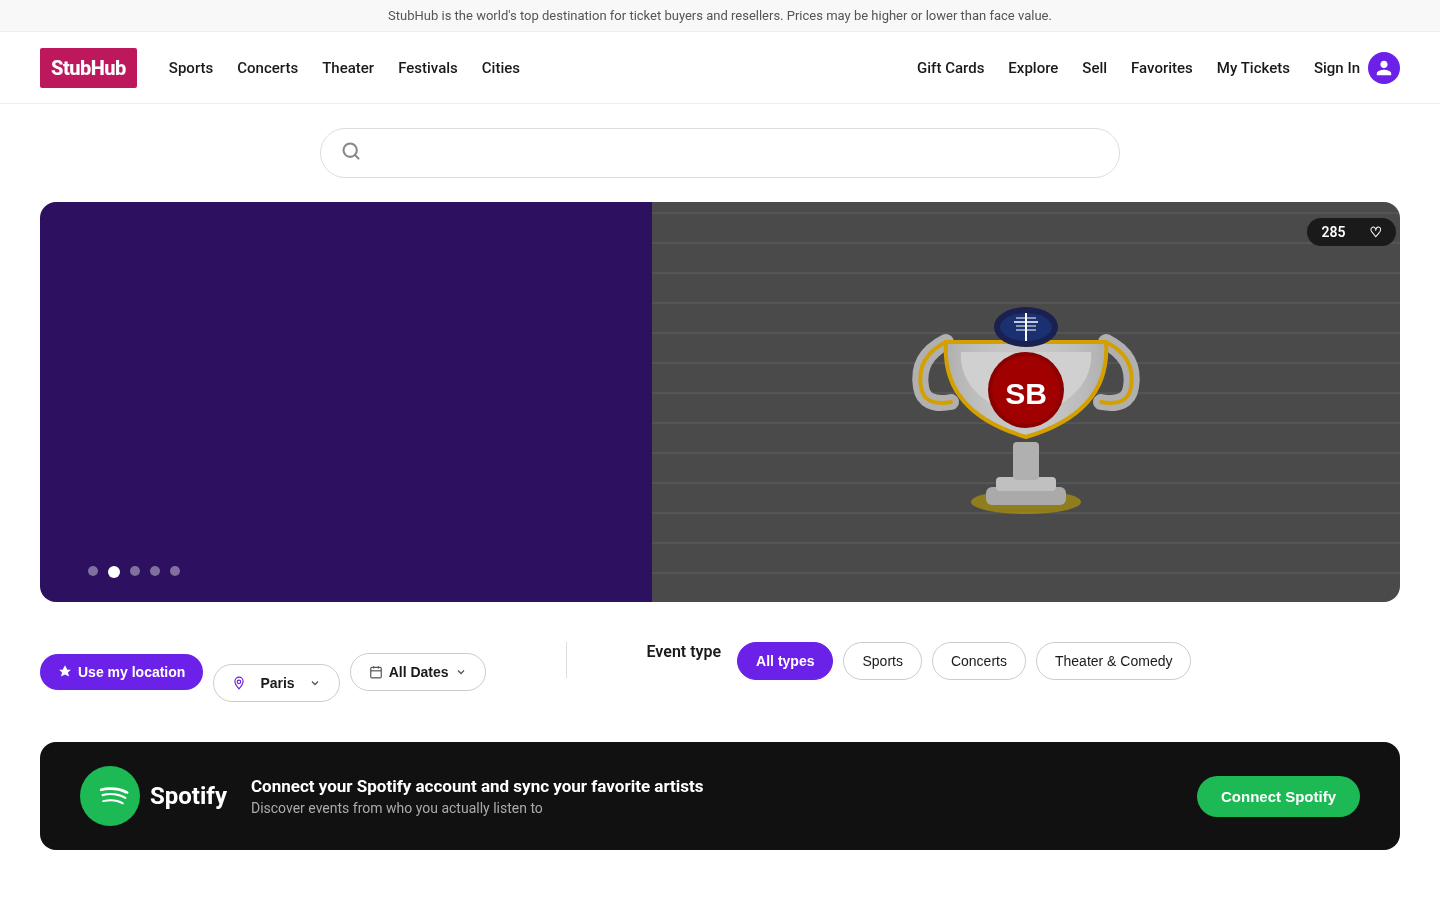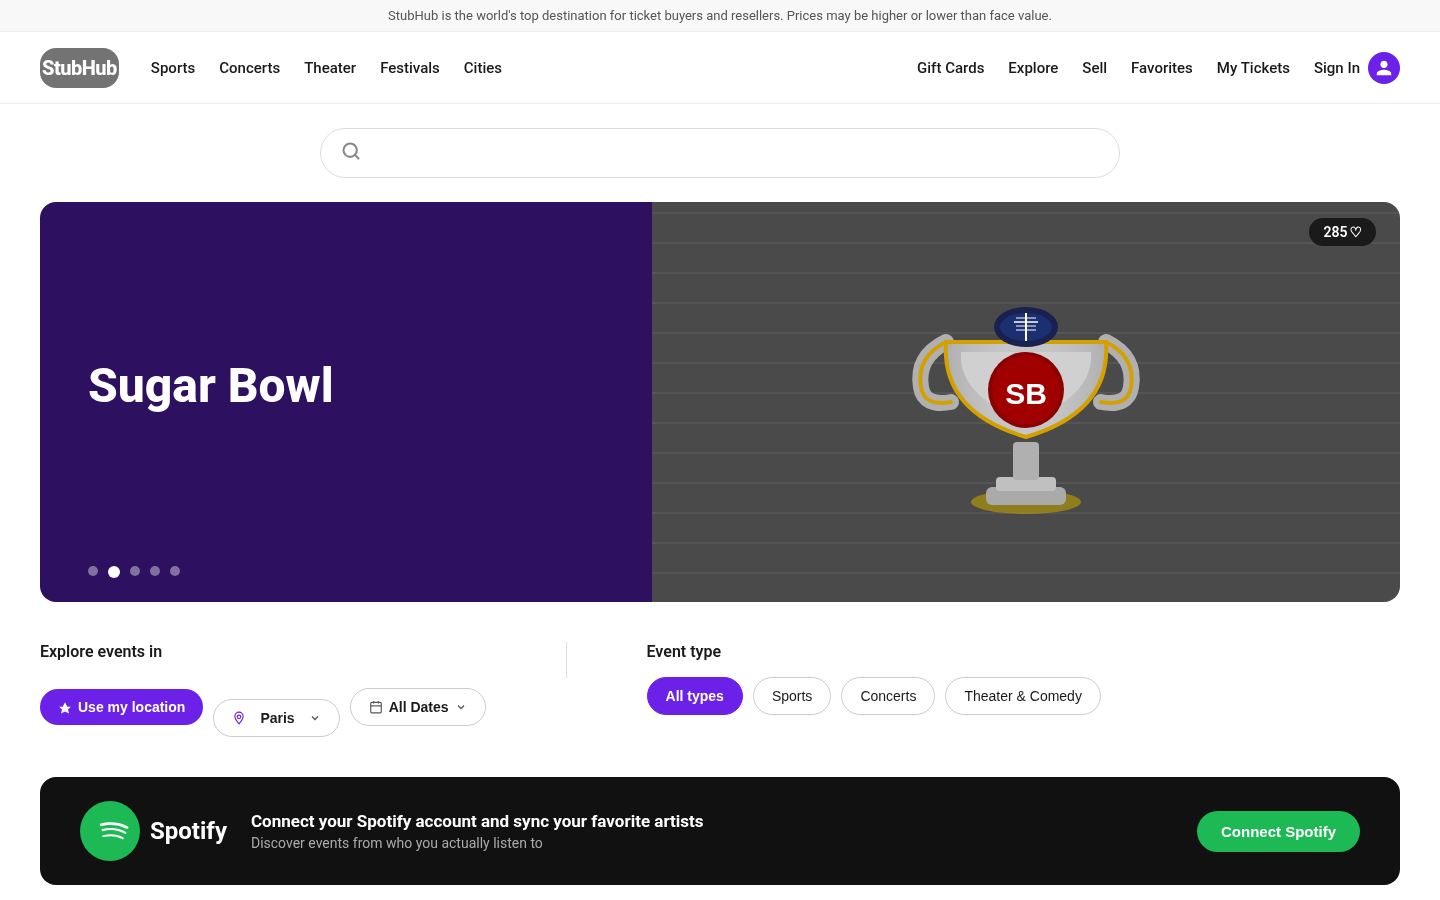--- a/index.html
+++ b/index.html
@@ -18,26 +18,26 @@
     
     .header {
       display: flex;
       align-items: center;
       padding: 0 40px;
       height: 72px;
       border-bottom: 1px solid #eee;
       gap: 32px;
     }
     .logo {
-      background: #737373;
+      background: #be185d;
       color: #fff;
       font-weight: 800;
       font-size: 20px;
-      padding: 8px 2px;
-      border-radius: 16px;
+      padding: 8px 11px;
+      border-radius: 2px;
       text-decoration: none;
       flex-shrink: 0;
       letter-spacing: -0.5px;
     }
     .nav-left {
       display: flex;
       gap: 24px;
       flex: 1;
     }
     .nav-item {
@@ -158,30 +158,30 @@
       display: flex;
       align-items: center;
       justify-content: center;
       position: relative;
     }
 
     
     .fav-badge {
       position: absolute;
       top: 16px;
-      right: 24px;
+      right: 4px;
       background: #1a1a1a;
       color: #fff;
       border-radius: 20px;
       padding: 6px 14px;
       font-size: 14px;
       font-weight: 600;
       display: flex;
       align-items: flex-start;
-      gap: 2px;
+      gap: 24px;
     }
     .heart-icon { color: #fff; }
 
     
     .carousel-dots {
       position: absolute;
       bottom: 24px;
       left: 48px;
       display: flex;
       gap: 10px;
@@ -223,21 +223,21 @@
     .location-btn {
       background: #6b21e8;
       color: #fff;
       border: none;
       border-radius: 24px;
       padding: 10px 18px;
       font-size: 14px;
       font-weight: 600;
       cursor: pointer;
       display: flex;
-      align-items: flex-end;
+      align-items: flex-start;
       gap: 6px;
     }
     .city-btn {
       background: #fff;
       color: #1a1a1a;
       border: 1.5px solid #ccc;
       border-radius: 24px;
       padding: 10px 18px;
       font-size: 14px;
       font-weight: 600;
@@ -260,21 +260,21 @@
       align-items: center;
       gap: 6px;
     }
     .separator {
       width: 1px;
       height: 36px;
       background: #ddd;
     }
     .event-type-section {
       display: flex;
-      flex-direction: column;
+      flex-direction: row;
       gap: 16px;
     }
     .event-type-label {
       font-size: 16px;
       font-weight: 600;
       color: #1a1a1a;
     }
     .event-type-filters {
       display: flex;
       gap: 10px;
@@ -380,21 +380,20 @@
       <svg width="20" height="20" viewBox="0 0 24 24" fill="none" stroke="#888" stroke-width="2.5" stroke-linecap="round" stroke-linejoin="round">
         <circle cx="11" cy="11" r="8"></circle>
           <line x1="21" y1="21" x2="16.65" y2="16.65"></line>
       </svg>
     </div>
   </div>
 </div>
 
 <div class="hero">
   <div class="hero-left">
-    <h1 class="hero-title">Sugar Bowl</h1>
   </div>
   <div class="hero-right">
 
     <svg width="280" height="320" viewBox="0 0 280 320">
 
       <ellipse cx="140" cy="260" rx="55" ry="12" fill="#c0a000" opacity="0.6"></ellipse>
 
       <rect x="100" y="245" width="80" height="18" rx="6" fill="#aaa"></rect>
       <rect x="110" y="235" width="60" height="14" rx="4" fill="#c0c0c0"></rect>
 
@@ -443,21 +442,20 @@
     <div class="dot"></div>
     <div class="dot active"></div>
     <div class="dot"></div>
     <div class="dot"></div>
     <div class="dot"></div>
   </div>
 </div>
 
 <div class="explore-section">
   <div class="explore-left">
-    <span class="explore-label">Explore events in</span>
     <div class="explore-controls">
       <button class="location-btn">
         <svg width="14" height="14" viewBox="0 0 24 24" fill="white">
             <path d="M12 2L8 10H2l5 4.5-2 7L12 18l7 3.5-2-7 5-4.5H16z"></path>
           </svg>
         <span>Use my location</span>
       </button>
       <button class="city-btn">
         <svg width="14" height="14" viewBox="0 0 24 24" fill="none" stroke="#6b21e8" stroke-width="2">
             <circle cx="12" cy="10" r="3"></circle>

